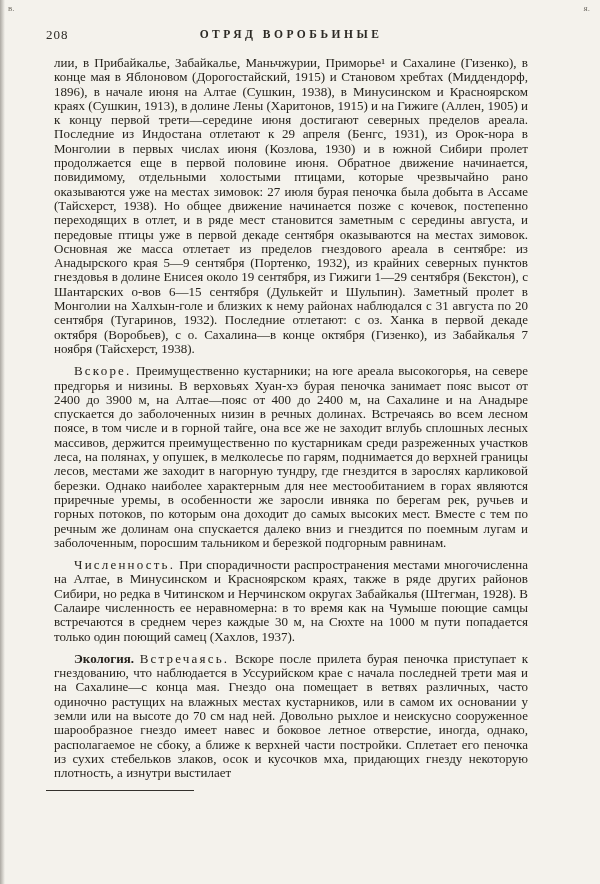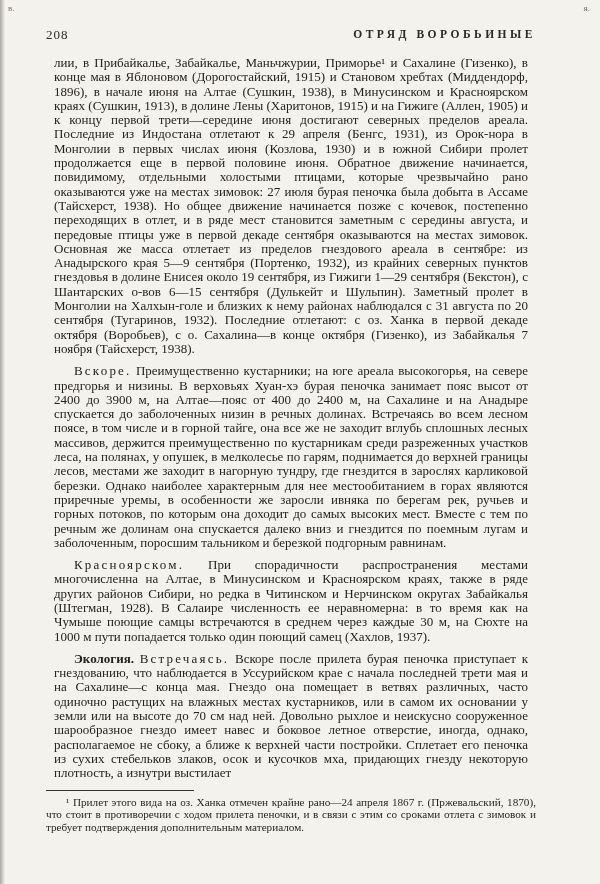--- a/index.html
+++ b/index.html
@@ -25,21 +25,21 @@
     position:absolute; inset:0;
     padding:26px 64px 14px 46px;
     box-sizing:border-box;
   }
   header { position:relative; height:18px; margin-bottom:12px; }
   .page-number {
     position:absolute; left:0; top:1px;
     font-size:13px; letter-spacing:1px; color:#2c2a25;
   }
   .running-head {
-    position:absolute; left:0; right:0; top:2px; text-align:right;
+    position:absolute; left:0; right:0; top:2px; text-align:center;
     font-size:11.5px; font-weight:bold; letter-spacing:3.5px; color:#2c2a25;
   }
   main p {
     margin:8px;
     text-align:justify;
     font-size:13px;
     line-height:14.3px;
   }
   p.indent { text-indent:20px; }
   .spaced { letter-spacing:2.2px; }
@@ -76,30 +76,29 @@
   <main>
 
     <p><span>лии, в Прибайкалье, Забайкалье, Маньчжурии, Приморье¹ и Сахалине (Гизенко), в конце мая в Яблоновом (Дорогостайский, 1915) и Становом хребтах (Миддендорф, 1896), в начале июня на Алтае (Сушкин, 1938), в Минусинском и Красноярском краях (Сушкин, 1913), в долине Лены (Харитонов, 1915) и на Гижиге (Аллен, 1905) и к концу первой трети—середине июня достигают северных пределов ареала. Последние из Индостана отлетают к 29 апреля (Бенгс, 1931), из Орок-нора в Монголии в первых числах июня (Козлова, 1930) и в южной Сибири пролет продолжается еще в первой половине июня. Обратное движение начинается, повидимому, отдельными холостыми птицами, которые чрезвычайно рано оказываются уже на местах зимовок: 27 июля бурая пеночка была добыта в Ассаме (Тайсхерст, 1938). Но общее движение начинается позже с кочевок, постепенно переходящих в отлет, и в ряде мест становится заметным с середины августа, и передовые птицы уже в первой декаде сентября оказываются на местах зимовок. Основная же масса отлетает из пределов гнездового ареала в сентябре: из Анадырского края 5—9 сентября (Портенко, 1932), из крайних северных пунктов гнездовья в долине Енисея около 19 сентября, из Гижиги 1—29 сентября (Бекстон), с Шантарских о-вов 6—15 сентября (Дулькейт и Шульпин). Заметный пролет в Монголии на Халхын-голе и близких к нему районах наблюдался с 31 августа по 20 сентября (Тугаринов, 1932). Последние отлетают: с оз. Ханка в первой декаде октября (Воробьев), с о. Сахалина—в конце октября (Гизенко), из Забайкалья 7 ноября (Тайсхерст, 1938).</span></p>
 
     <p class="indent">
       <span class="spaced">Вскоре.</span>
       <span>Преимущественно кустарники; на юге ареала высокогорья, на севере предгорья и низины. В верховьях Хуан-хэ бурая пеночка занимает пояс высот от 2400 до 3900 м, на Алтае—пояс от 400 до 2400 м, на Сахалине и на Анадыре спускается до заболоченных низин в речных долинах. Встречаясь во всем лесном поясе, в том числе и в горной тайге, она все же не заходит вглубь сплошных лесных массивов, держится преимущественно по кустарникам среди разреженных участков леса, на полянах, у опушек, в мелколесье по гарям, поднимается до верхней границы лесов, местами же заходит в нагорную тундру, где гнездится в зарослях карликовой березки. Однако наиболее характерным для нее местообитанием в горах являются приречные уремы, в особенности же заросли ивняка по берегам рек, ручьев и горных потоков, по которым она доходит до самых высоких мест. Вместе с тем по речным же долинам она спускается далеко вниз и гнездится по поемным лугам и заболоченным, поросшим тальником и березкой подгорным равнинам.</span>
     </p>
 
     <p class="indent">
-      <span class="spaced">Красноярском.</span>
+      <span class="spaced">Численность.</span>
       <span>При спорадичности распространения местами многочисленна на Алтае, в Минусинском и Красноярском краях, также в ряде других районов Сибири, но редка в Читинском и Нерчинском округах Забайкалья (Штегман, 1928). В Салаире численность ее неравномерна: в то время как на Чумыше поющие самцы встречаются в среднем через каждые 30 м, на Сюхте на 1000 м пути попадается только один поющий самец (Хахлов, 1937).</span>
     </p>
 
     <p class="indent">
       <span class="bold">Экология.</span>
       <span class="spaced">Встречаясь.</span>
       <span>Вскоре после прилета бурая пеночка приступает к гнездованию, что наблюдается в Уссурийском крае с начала последней трети мая и на Сахалине—с конца мая. Гнездо она помещает в ветвях различных, часто одиночно растущих на влажных местах кустарников, или в самом их основании у земли или на высоте до 70 см над ней. Довольно рыхлое и неискусно сооруженное шарообразное гнездо имеет навес и боковое летное отверстие, иногда, однако, располагаемое не сбоку, а ближе к верхней части постройки. Сплетает его пеночка из сухих стебельков злаков, осок и кусочков мха, придающих гнезду некоторую плотность, а изнутри выстилает</span>
     </p>
 
   </main>
 
   <footer>
     <div class="fn-rule"></div>
-    <p class="footnote"><span>¹ Прилет этого вида на оз. Ханка отмечен крайне рано—24 апреля 1867 г. (Пржевальский, 1870), что стоит в противоречии с ходом прилета пеночки, и в связи с этим со сроками отлета с зимовок и требует подтверждения дополнительным материалом.</span></p>
   </footer>
 
 </div>
 
 </body></html>

